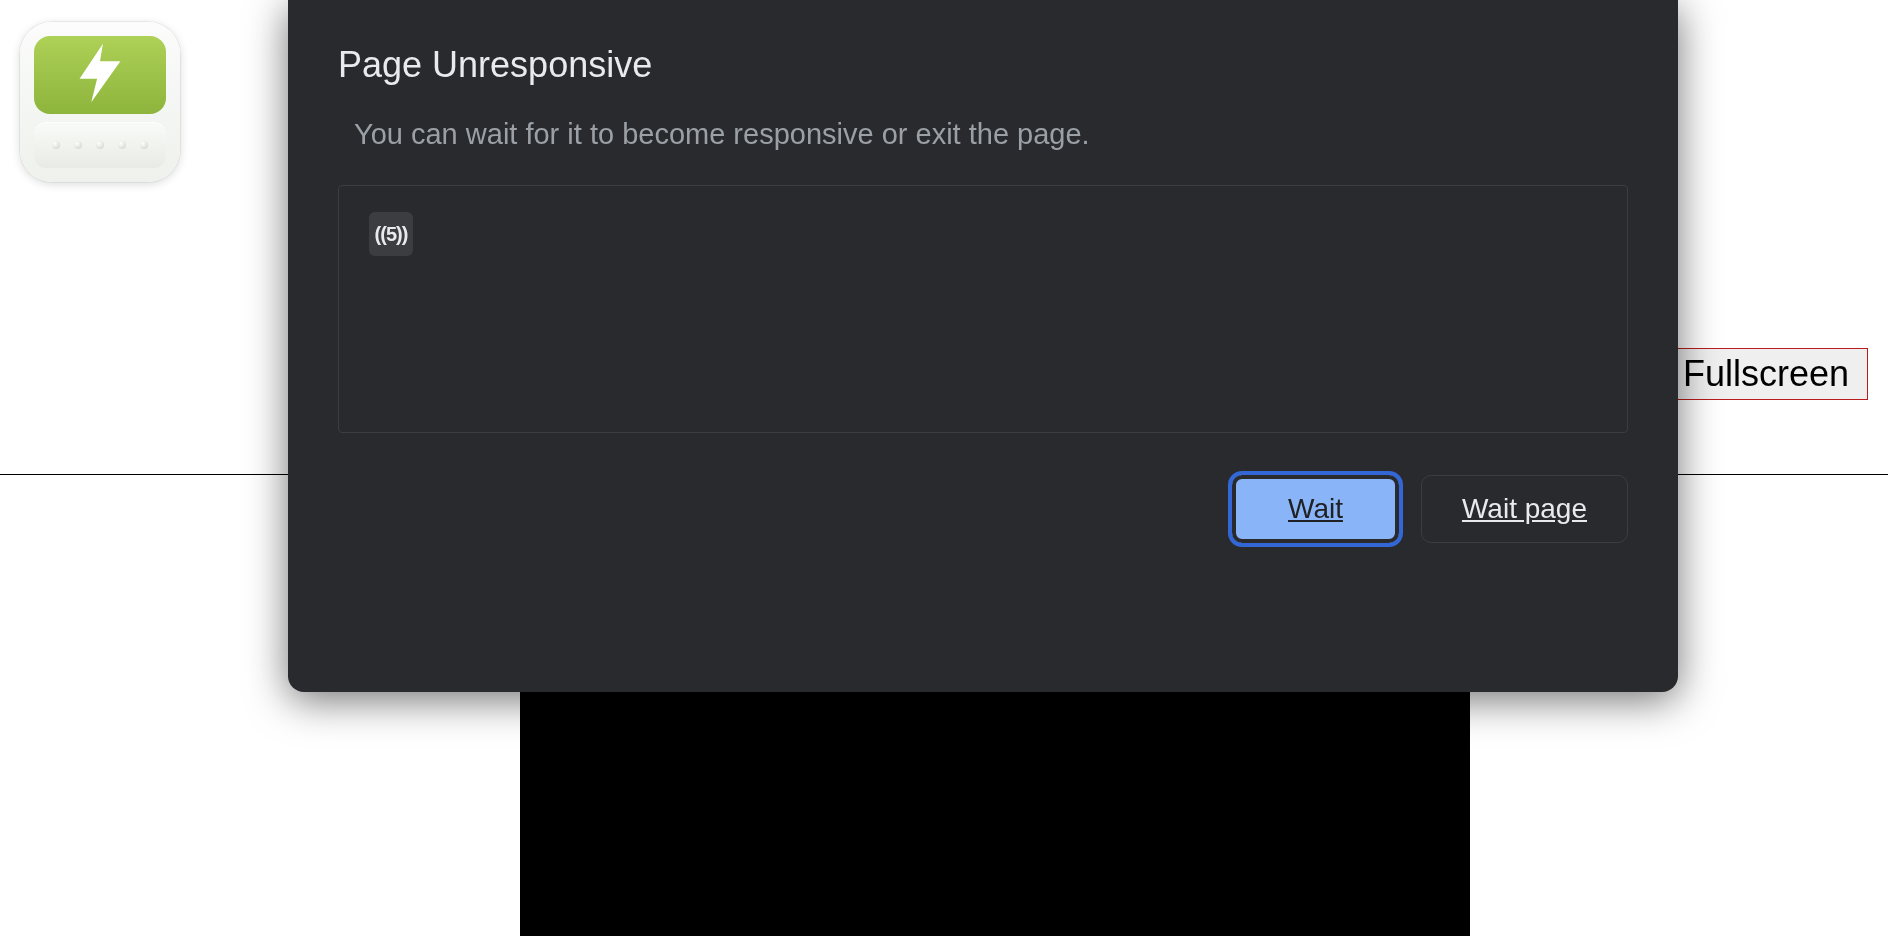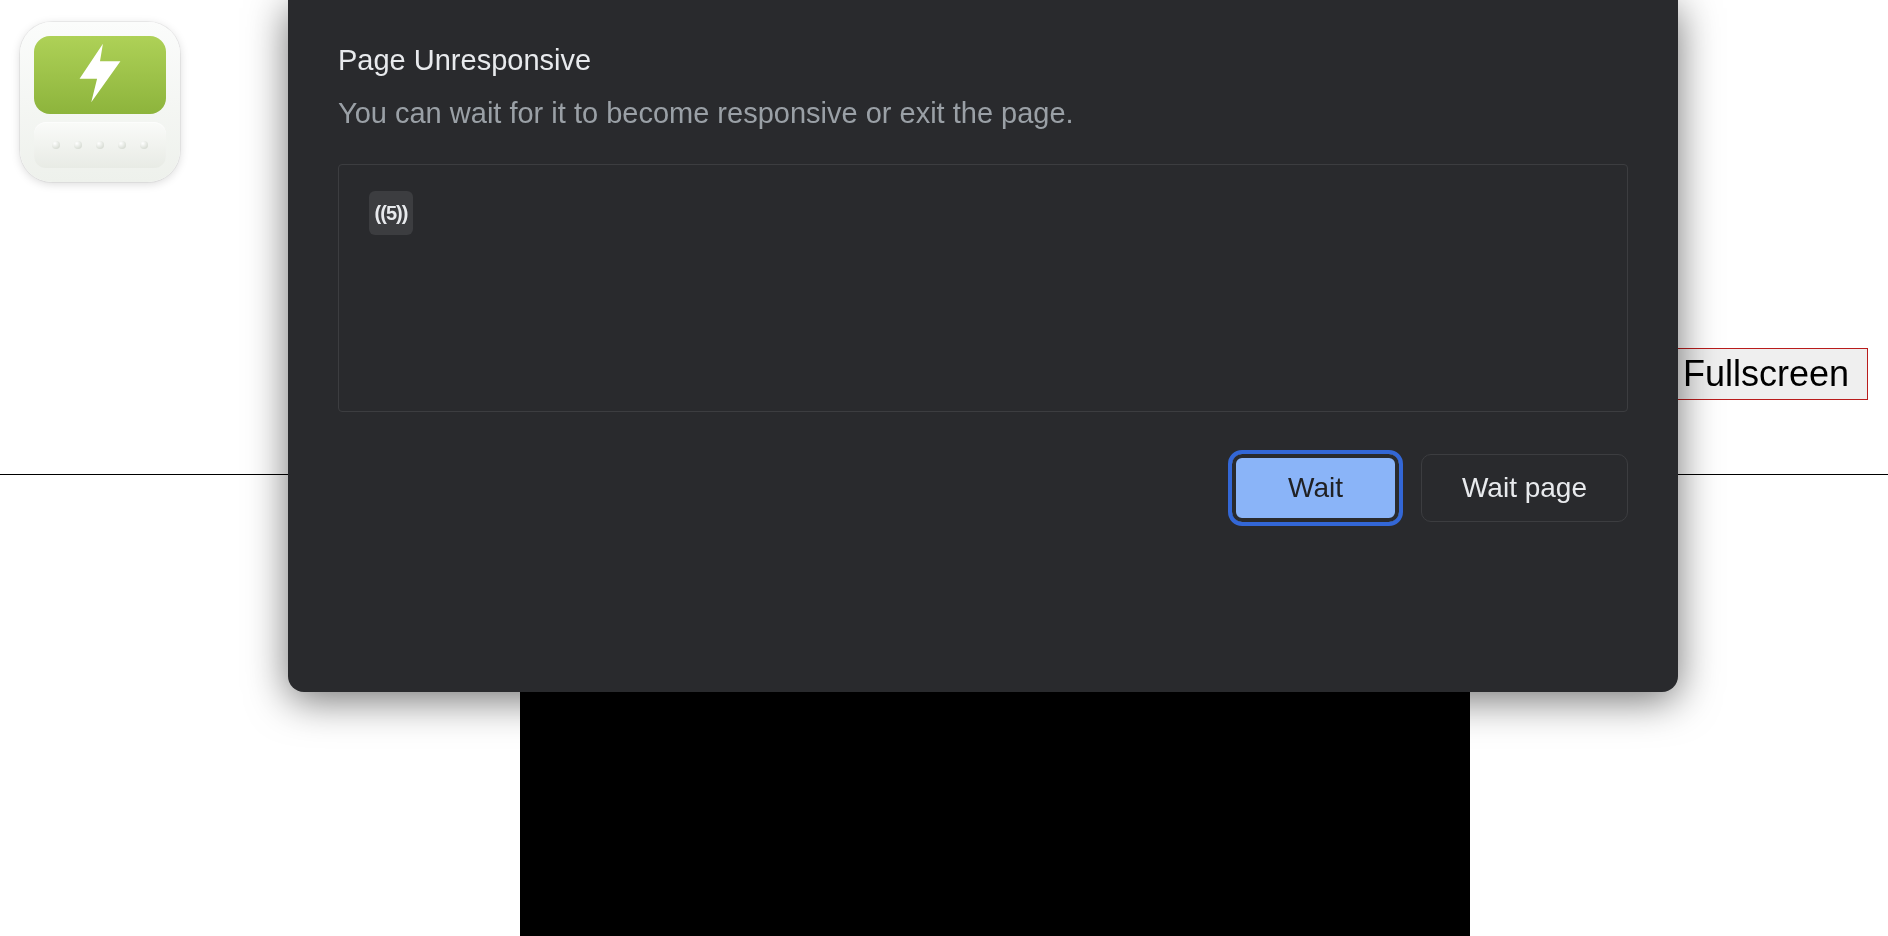--- a/index.html
+++ b/index.html
@@ -39,35 +39,35 @@
 
   
   .h-divider { position:absolute; left:0; right:0; top:474px; height:1px; background:#000; }
 
   
   .dialog { position:absolute; left:288px; top:0; width:1390px; height:692px;
             background:#292a2d; border-radius:0 0 16px 16px;
             box-shadow: 0 8px 40px rgba(0,0,0,.55);
             color:#e8eaed; display:flex; flex-direction:column;
             padding: 44px 50px 40px 50px; z-index: 20; }
-  .dialog h1 { font-size: 29px; font-weight: 400; margin-bottom: 20px; }
-  .dialog p.subtitle { font-size: 29px; color:#9aa0a6; margin-bottom: 34px; }
+  .dialog h1 { font-size: 36px; font-weight: 400; margin-bottom: 32px; }
+  .dialog p.subtitle { font-size: 29px; color:#9aa0a6; margin-bottom: 34px; margin-left: 16px; }
 
   .frozen-list { border:1px solid #3c3d40; border-radius:4px; flex:0 0 248px;
                  padding: 26px 30px; }
   .frozen-item { display:flex; align-items:center; gap:28px; }
   .tab-favicon { width:44px; height:44px; border-radius:6px; background:#3c3d40;
                  display:flex; align-items:center; justify-content:center;
                  color:#e8eaed; font-weight:700; font-size:20px; letter-spacing:-1px; }
   .frozen-item span.lbl { font-size: 28px; color:#e8eaed; }
 
   .dialog-buttons { display:flex; justify-content:flex-end; gap:22px; margin-top: 42px; }
   .dlg-btn { font-size: 28px; padding: 14px 40px; border-radius: 10px;
              border:1px solid #3c3d40; background:transparent; color:#e8eaed;
-             cursor:pointer; font-family:inherit; }
+             cursor:pointer; font-family:inherit;text-decoration:underline; }
   .dlg-btn.primary { background:#8ab4f8; color:#202124;
                      outline: 4px solid #3367d6; outline-offset: 0;
                      box-shadow: 0 0 0 4px #292a2d inset; border:none;
                      padding: 18px 56px; font-weight:500; }
 </style>
 </head>
 <body>
 
 <div class="page-root">
 

